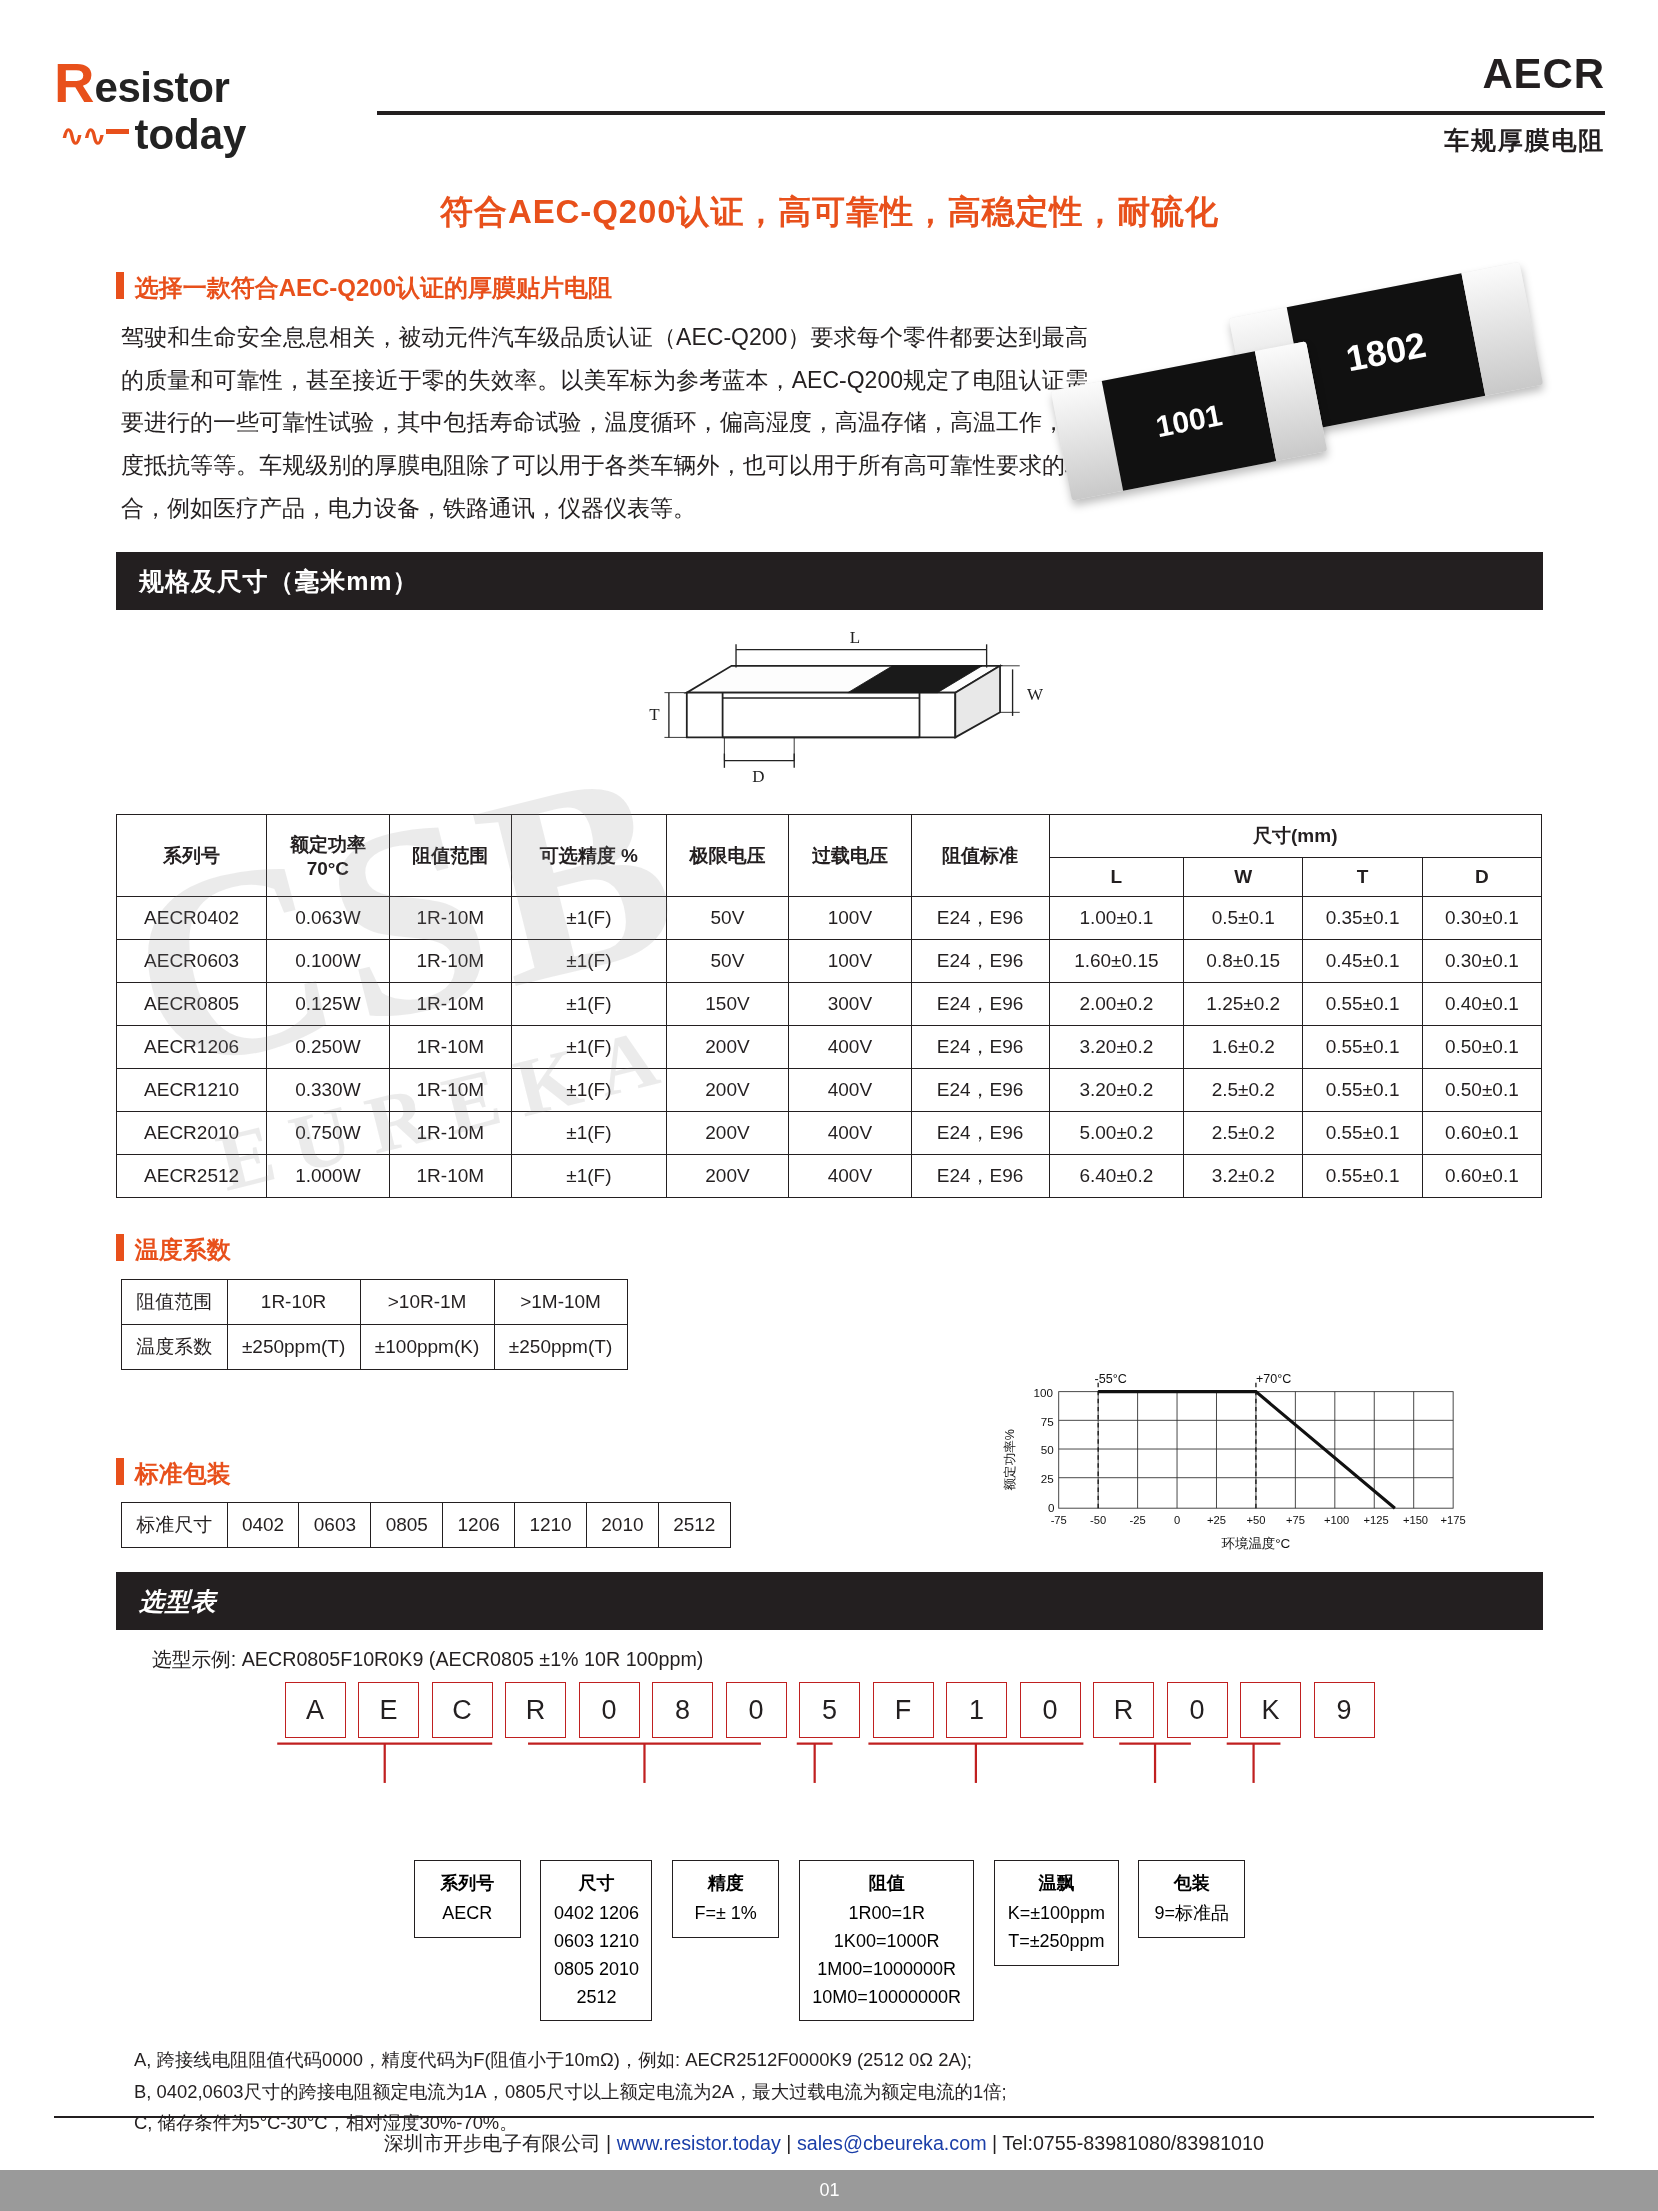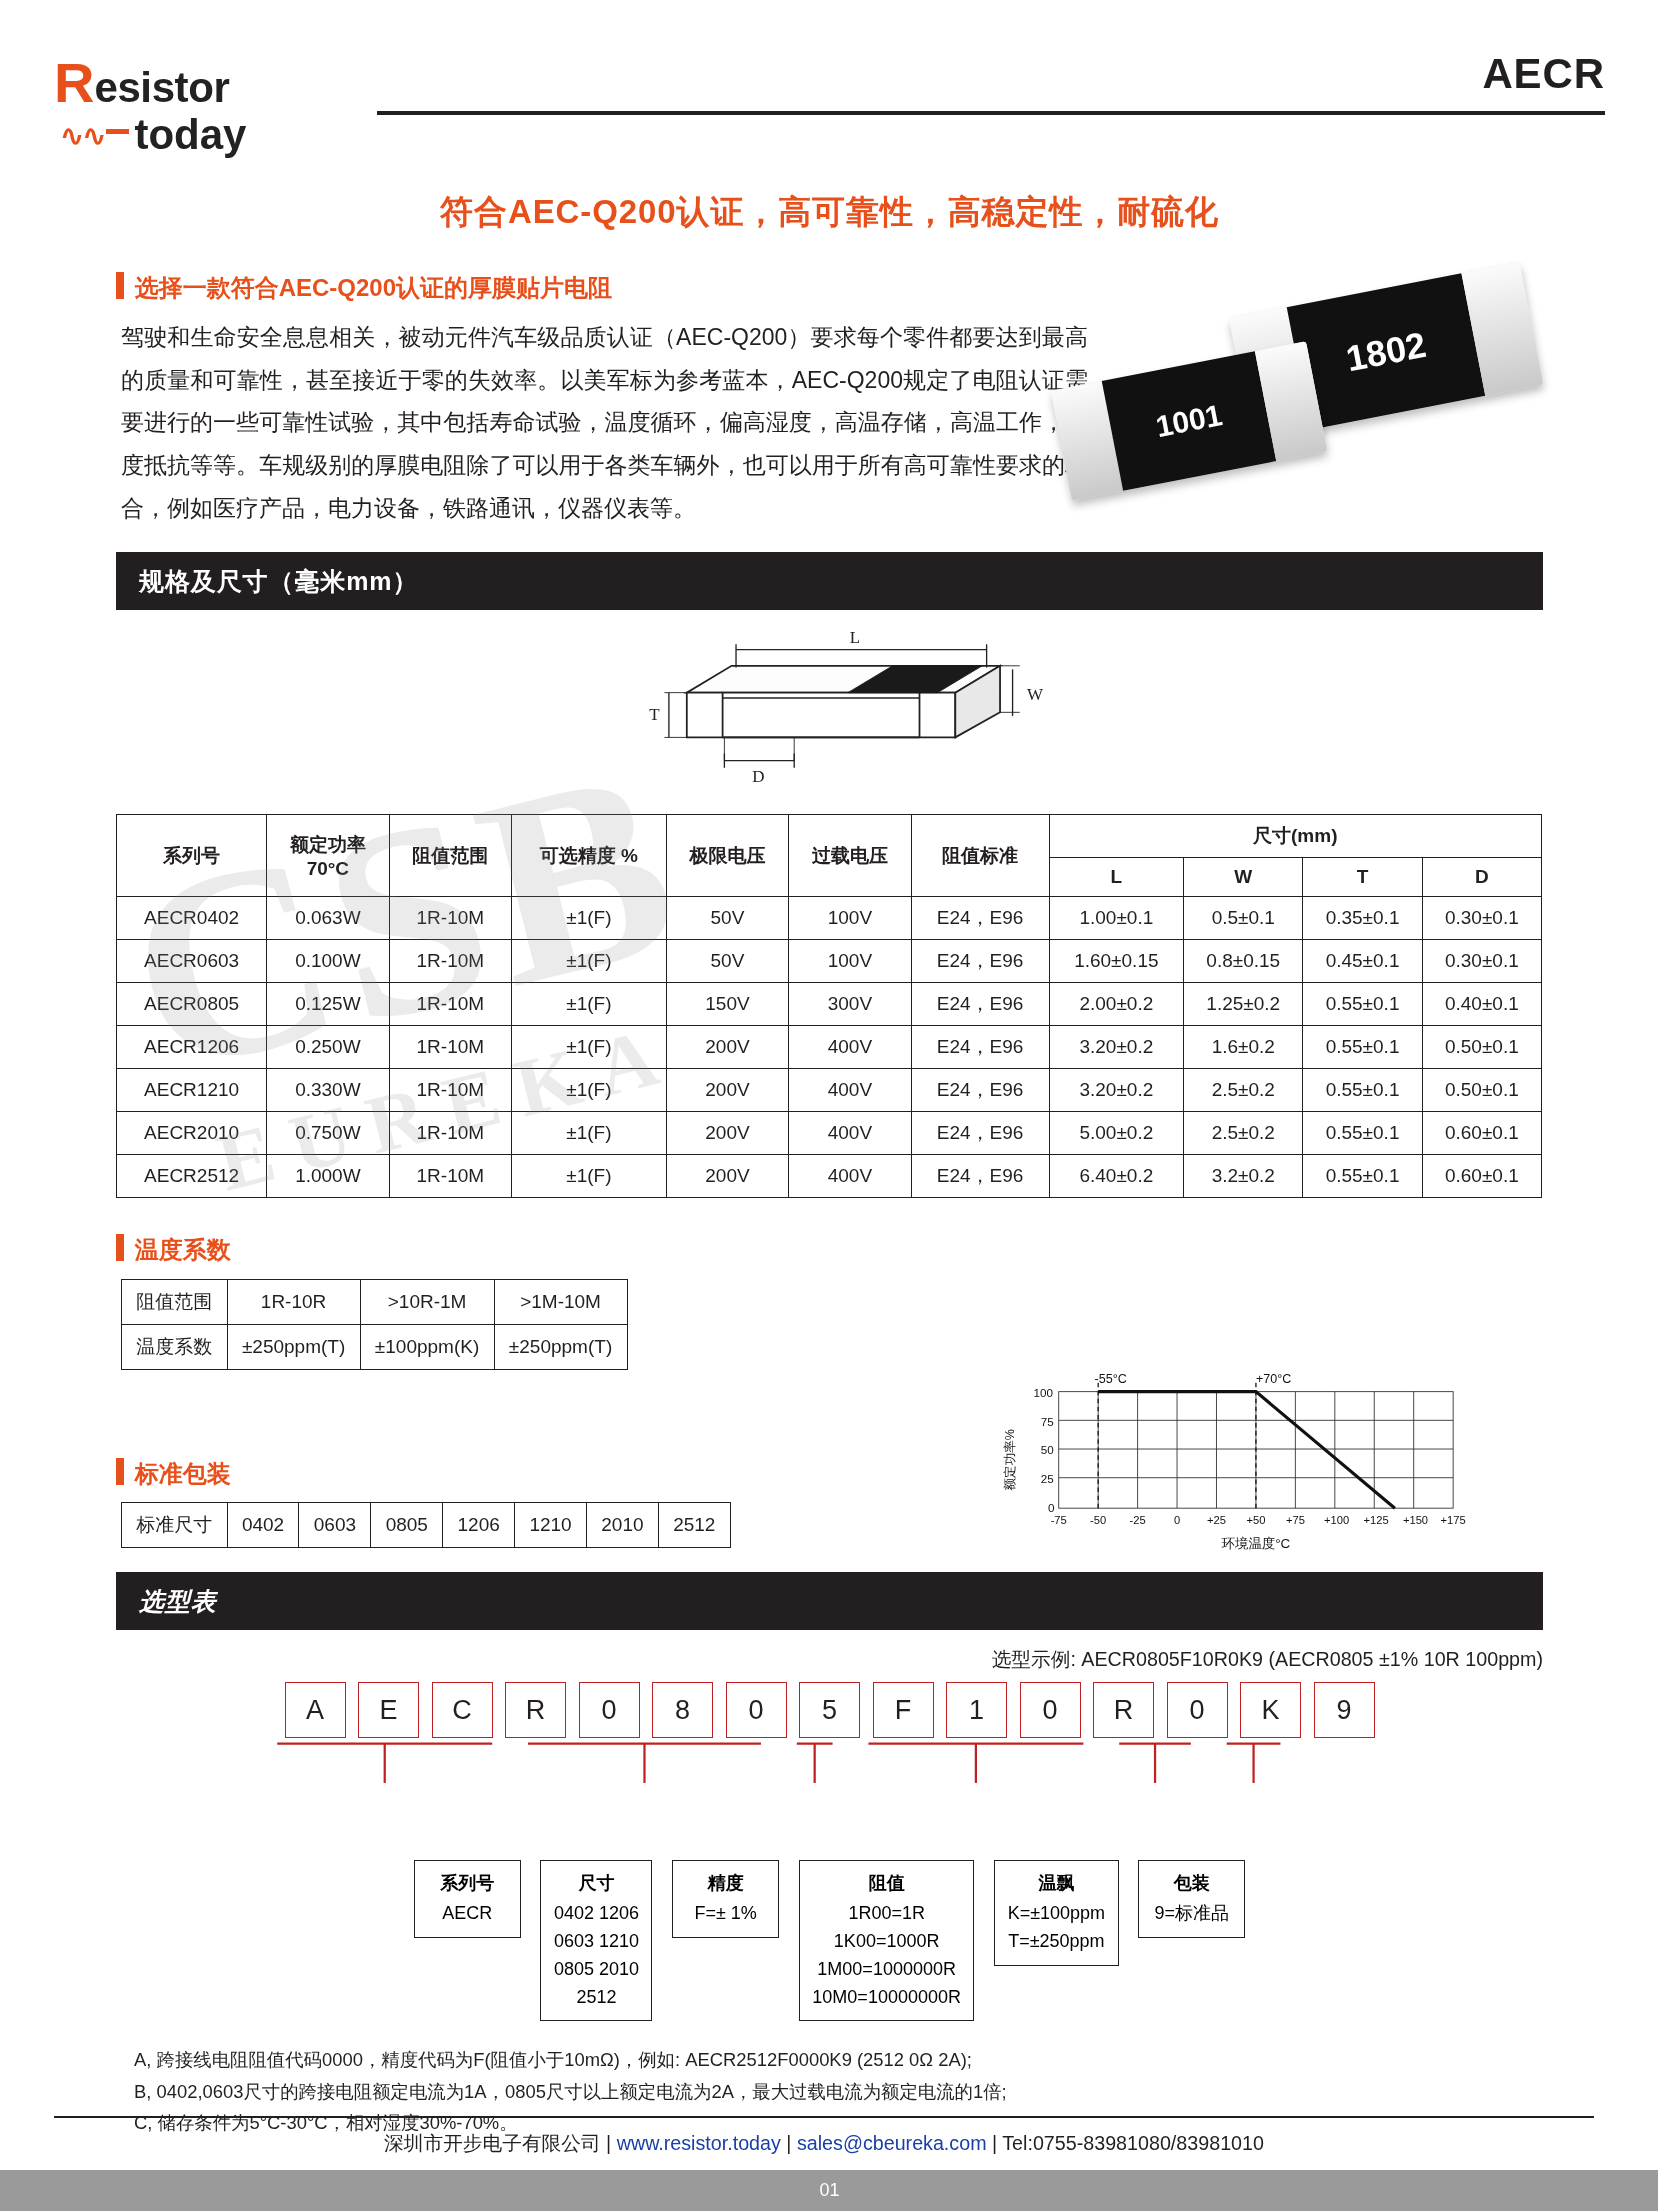--- a/index.html
+++ b/index.html
@@ -195,21 +195,20 @@
     position:absolute;
     right: 170px;
     width: 502px;
   }
 
   
   .pn-example {
     font-size: 19.7px;
     margin: 16px 0 9px 152px;
     color:#231f20;
-    text-align:right;
   }
   .pn-row {
     display:flex; justify-content:center; gap: 12.5px; margin-top: 7.2px;
   }
   .pn-cell {
     width: 61px; height: 56px;
     border: 1.8px solid #c02020;
     display:flex; align-items:center; justify-content:center;
     font-size: 27px; color:#231f20;
   }
@@ -289,20 +288,21 @@
       </div>
       <div class="logo-bottom">
         <span class="logo-wave">∿∿</span>
         <span class="logo-dash"></span>
         <span class="logo-today">today</span>
       </div>
     </div>
     <div class="header-right">
       <div class="header-title">AECR</div>
       <div class="header-rule"></div>
+      <div class="header-sub">车规厚膜电阻</div>
     </div>
   </div>
 
   <div class="banner">
     <div>符合AEC-Q200认证，高可靠性，高稳定性，耐硫化</div>
   </div>
 
   <div class="sec-head">
     <span class="sec-bar"></span>
     <span class="sec-title">选择一款符合AEC-Q200认证的厚膜贴片电阻</span>

